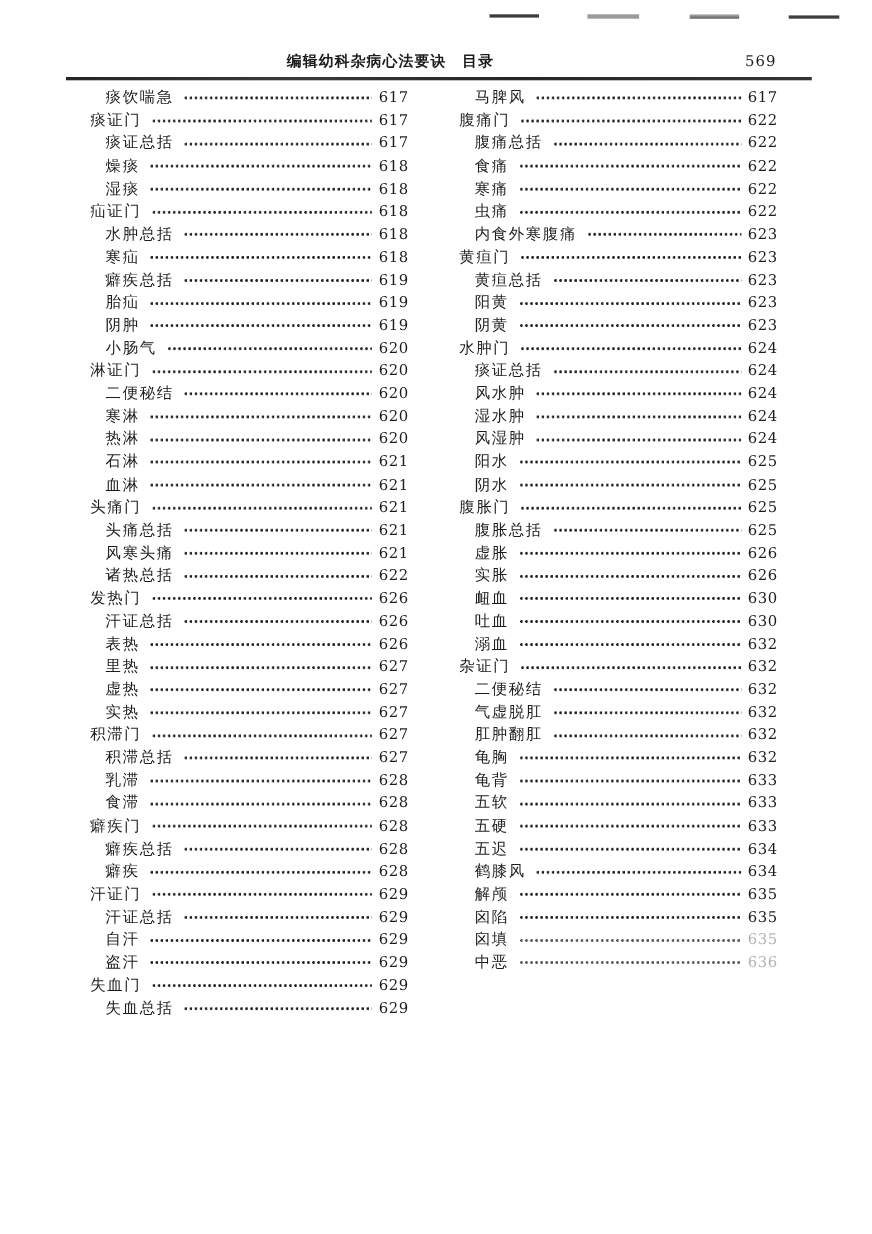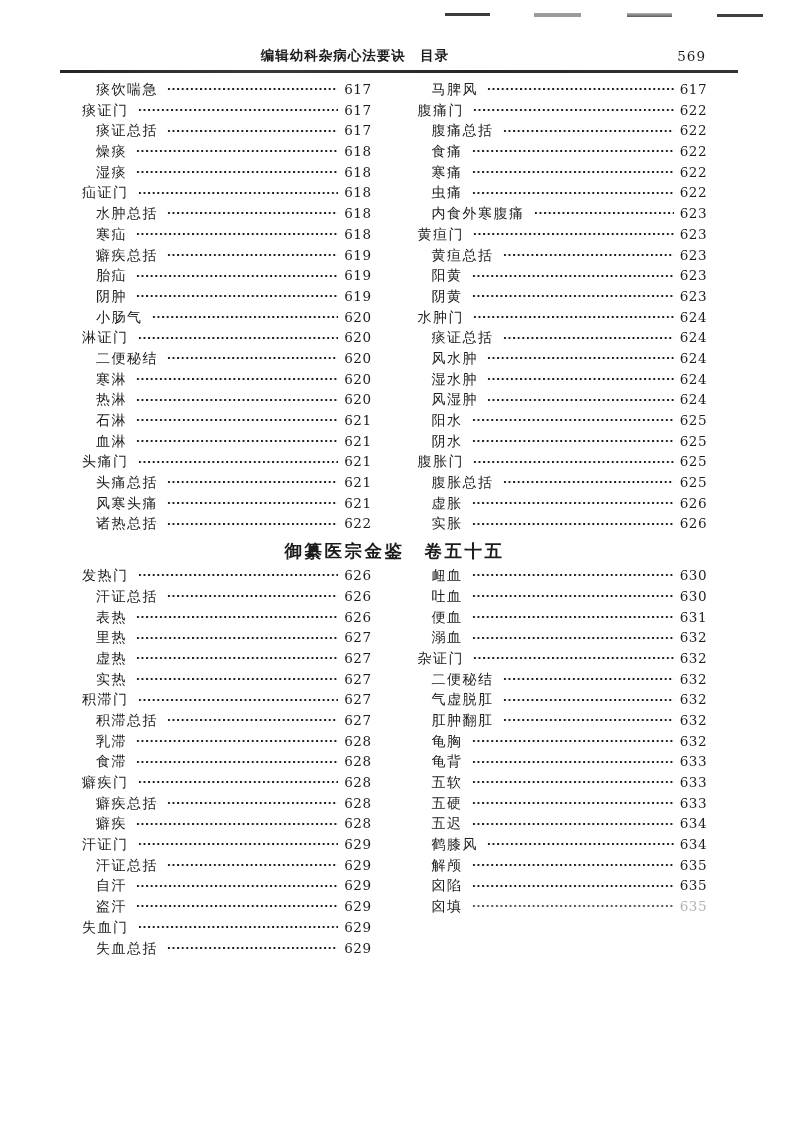--- a/index.html
+++ b/index.html
@@ -290,21 +290,20 @@
             <span class="leader"></span>
             <span class="pagenum">626</span>
           </div>
           <div class="entry sub">
             <span class="label">实胀</span>
             <span class="leader"></span>
             <span class="pagenum">626</span>
           </div>
         </div>
       </div>
-      <div class="sec-heading">御纂医宗金鉴　卷五十五</div>
       <div class="band">
         <div class="col left">
           <div class="entry">
             <span class="label">发热门</span>
             <span class="leader"></span>
             <span class="pagenum">626</span>
           </div>
           <div class="entry sub">
             <span class="label">汗证总括</span>
             <span class="leader"></span>
@@ -401,25 +400,20 @@
             <span class="label">衄血</span>
             <span class="leader"></span>
             <span class="pagenum">630</span>
           </div>
           <div class="entry sub">
             <span class="label">吐血</span>
             <span class="leader"></span>
             <span class="pagenum">630</span>
           </div>
           <div class="entry sub">
-            <span class="label">便血</span>
-            <span class="leader"></span>
-            <span class="pagenum">631</span>
-          </div>
-          <div class="entry sub">
             <span class="label">溺血</span>
             <span class="leader"></span>
             <span class="pagenum">632</span>
           </div>
           <div class="entry">
             <span class="label">杂证门</span>
             <span class="leader"></span>
             <span class="pagenum">632</span>
           </div>
           <div class="entry sub">
@@ -474,17 +468,22 @@
           </div>
           <div class="entry sub">
             <span class="label">囟陷</span>
             <span class="leader"></span>
             <span class="pagenum">635</span>
           </div>
           <div class="entry sub faded">
             <span class="label">囟填</span>
             <span class="leader"></span>
             <span class="pagenum">635</span>
+          </div>
+          <div class="entry sub faded">
+            <span class="label">中恶</span>
+            <span class="leader"></span>
+            <span class="pagenum">636</span>
           </div>
         </div>
       </div>
     </main>
 </div>
 
 </body></html>

